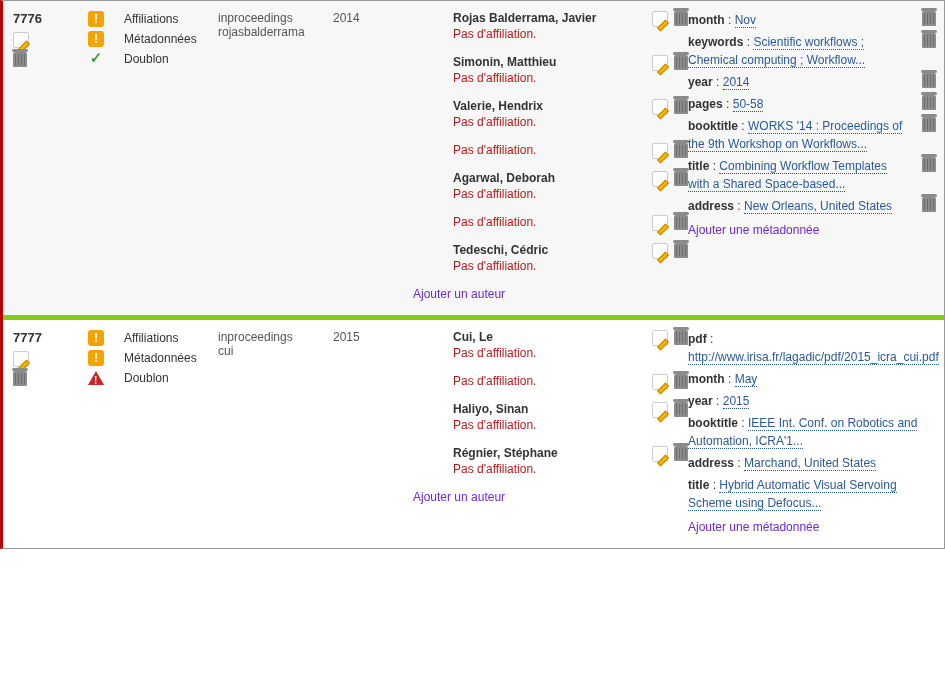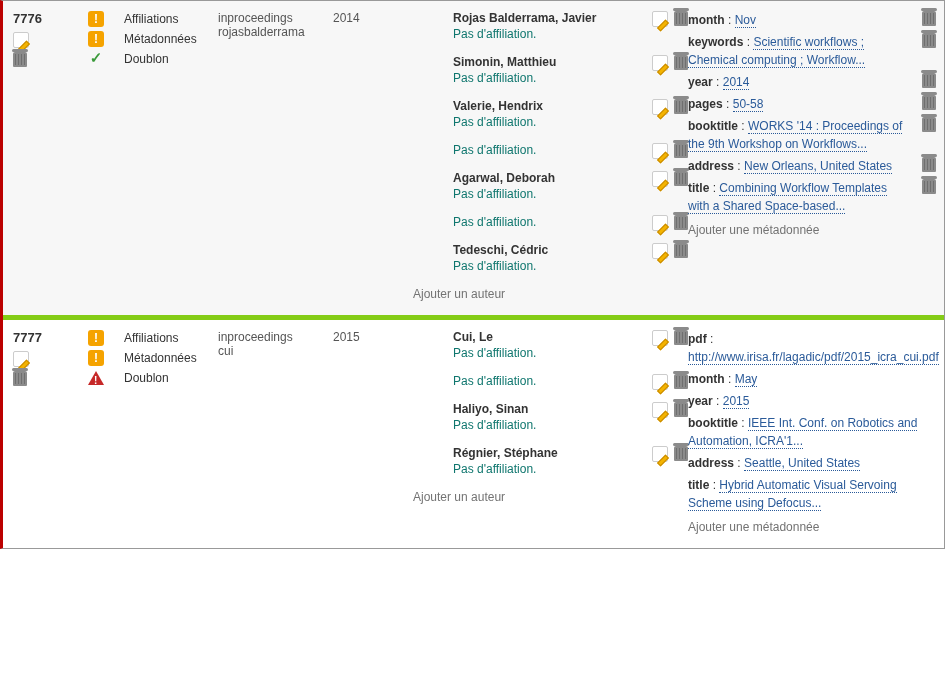--- a/index.html
+++ b/index.html
@@ -29,33 +29,33 @@
   .col-authors { width: 235px; flex: none; position: relative; }
   .col-meta { flex: 1; position: relative; }
 
   .id-num { font-weight: bold; font-size: 13px; color:#333; margin-bottom:6px; }
   .id-actions { display:flex; flex-direction:column; gap:4px; }
 
   .flag-line { display:flex; align-items:center; gap:20px; margin-bottom:4px; line-height:16px; }
 
   .author { margin-bottom: 14px; position: relative; padding-right: 46px; }
   .author-name { font-weight: bold; color:#333; }
-  .author-aff { color:#0f766e; margin-top:2px; }
+  .author-aff { color:#b91c1c; margin-top:2px; }
   .author-actions { position:absolute; right:0; top:0; display:flex; gap:6px; }
 
   .meta-item { position:relative; padding-right:28px; margin-bottom:4px; line-height:18px; }
   .meta-key { color:#333; font-weight:bold; }
   .meta-val {
     color:#2a5a99;
     border-bottom: 1px dotted #2a5a99;
     cursor: pointer;
   }
   .meta-del { position:absolute; right:0; top:0; }
 
-  .add-link { color:#737373; margin-top:8px; cursor:pointer; }
+  .add-link { color:#6d28d9; margin-top:8px; cursor:pointer; }
 
   
   .icon { display:inline-block; width:16px; height:16px; flex:none; }
   .i-edit {
     background: linear-gradient(#fff,#fff);
     border:1px solid #ccc; border-radius:2px;
     position:relative;
   }
   .i-edit::after{
     content:""; position:absolute; right:-2px; bottom:-2px;
@@ -185,22 +185,22 @@
           </div>
         </div>
         <div class="add-link" style="margin-left: -40px;">Ajouter un auteur</div>
       </div>
       <div class="col-meta">
         <div class="meta-item"><span class="meta-key">month</span> : <span class="meta-val">Nov</span><span class="meta-del"><span class="icon i-trash"></span></span></div>
         <div class="meta-item"><span class="meta-key">keywords</span> : <span class="meta-val">Scientific workflows ; Chemical computing ; Workflow...</span><span class="meta-del"><span class="icon i-trash"></span></span></div>
         <div class="meta-item"><span class="meta-key">year</span> : <span class="meta-val">2014</span><span class="meta-del"><span class="icon i-trash"></span></span></div>
         <div class="meta-item"><span class="meta-key">pages</span> : <span class="meta-val">50-58</span><span class="meta-del"><span class="icon i-trash"></span></span></div>
         <div class="meta-item"><span class="meta-key">booktitle</span> : <span class="meta-val">WORKS '14 : Proceedings of the 9th Workshop on Workflows...</span><span class="meta-del"><span class="icon i-trash"></span></span></div>
+        <div class="meta-item"><span class="meta-key">title</span> : <span class="meta-val">Combining Workflow Templates with a Shared Space-based...</span><span class="meta-del"><span class="icon i-trash"></span></span></div>
         <div class="meta-item"><span class="meta-key">address</span> : <span class="meta-val">New Orleans, United States</span><span class="meta-del"><span class="icon i-trash"></span></span></div>
-        <div class="meta-item"><span class="meta-key">title</span> : <span class="meta-val">Combining Workflow Templates with a Shared Space-based...</span><span class="meta-del"><span class="icon i-trash"></span></span></div>
         <div class="add-link">Ajouter une métadonnée</div>
       </div>
     </div>
     <div class="row">
       <div class="col-id">
         <div class="id-num">7777</div>
         <div class="id-actions">
           <span class="icon i-edit"></span>
           <span class="icon i-trash"></span>
         </div>
@@ -258,18 +258,18 @@
             <span class="icon i-trash"></span>
           </div>
         </div>
         <div class="add-link" style="margin-left: -40px;">Ajouter un auteur</div>
       </div>
       <div class="col-meta">
         <div class="meta-item"><span class="meta-key">pdf</span> : <span class="meta-val">http://www.irisa.fr/lagadic/pdf/2015_icra_cui.pdf</span></div>
         <div class="meta-item"><span class="meta-key">month</span> : <span class="meta-val">May</span></div>
         <div class="meta-item"><span class="meta-key">year</span> : <span class="meta-val">2015</span></div>
         <div class="meta-item"><span class="meta-key">booktitle</span> : <span class="meta-val">IEEE Int. Conf. on Robotics and Automation, ICRA'1...</span></div>
-        <div class="meta-item"><span class="meta-key">address</span> : <span class="meta-val">Seattle, United States</span></div>
+        <div class="meta-item"><span class="meta-key">address</span> : <span class="meta-val">Marchand, United States</span></div>
         <div class="meta-item"><span class="meta-key">title</span> : <span class="meta-val">Hybrid Automatic Visual Servoing Scheme using Defocus...</span></div>
         <div class="add-link">Ajouter une métadonnée</div>
       </div>
     </div>
   </div>
 
 </body></html>

